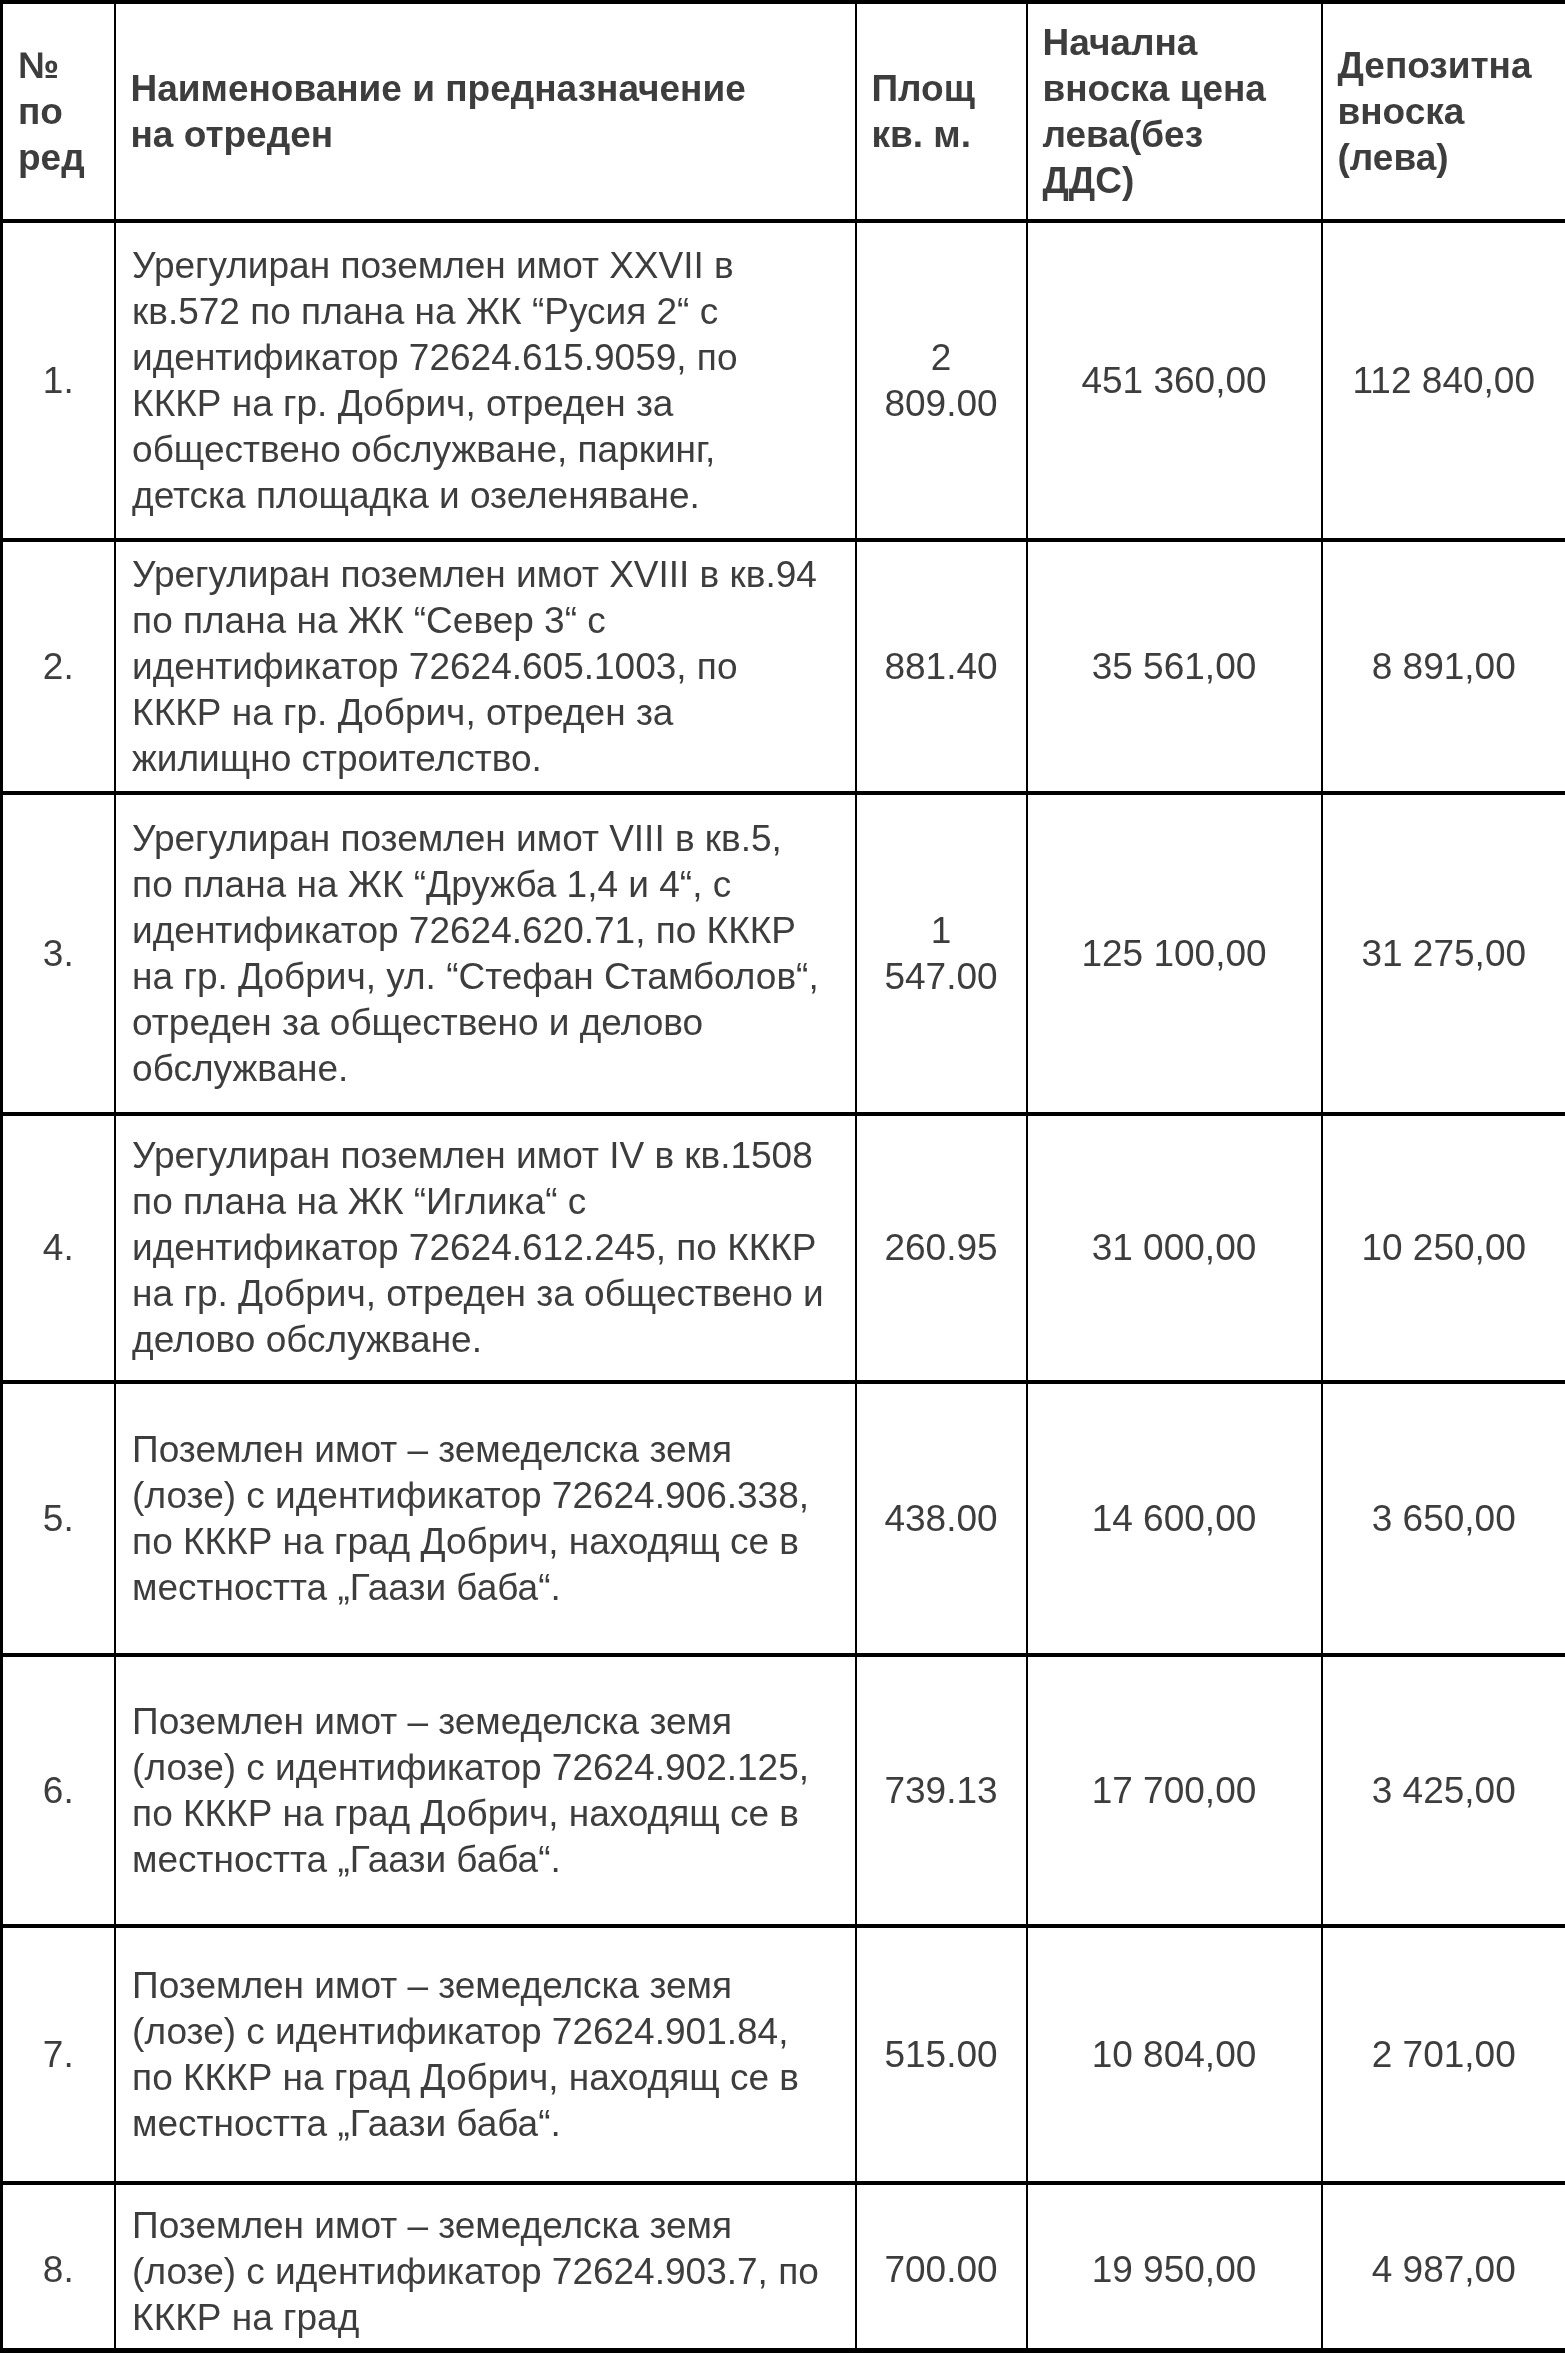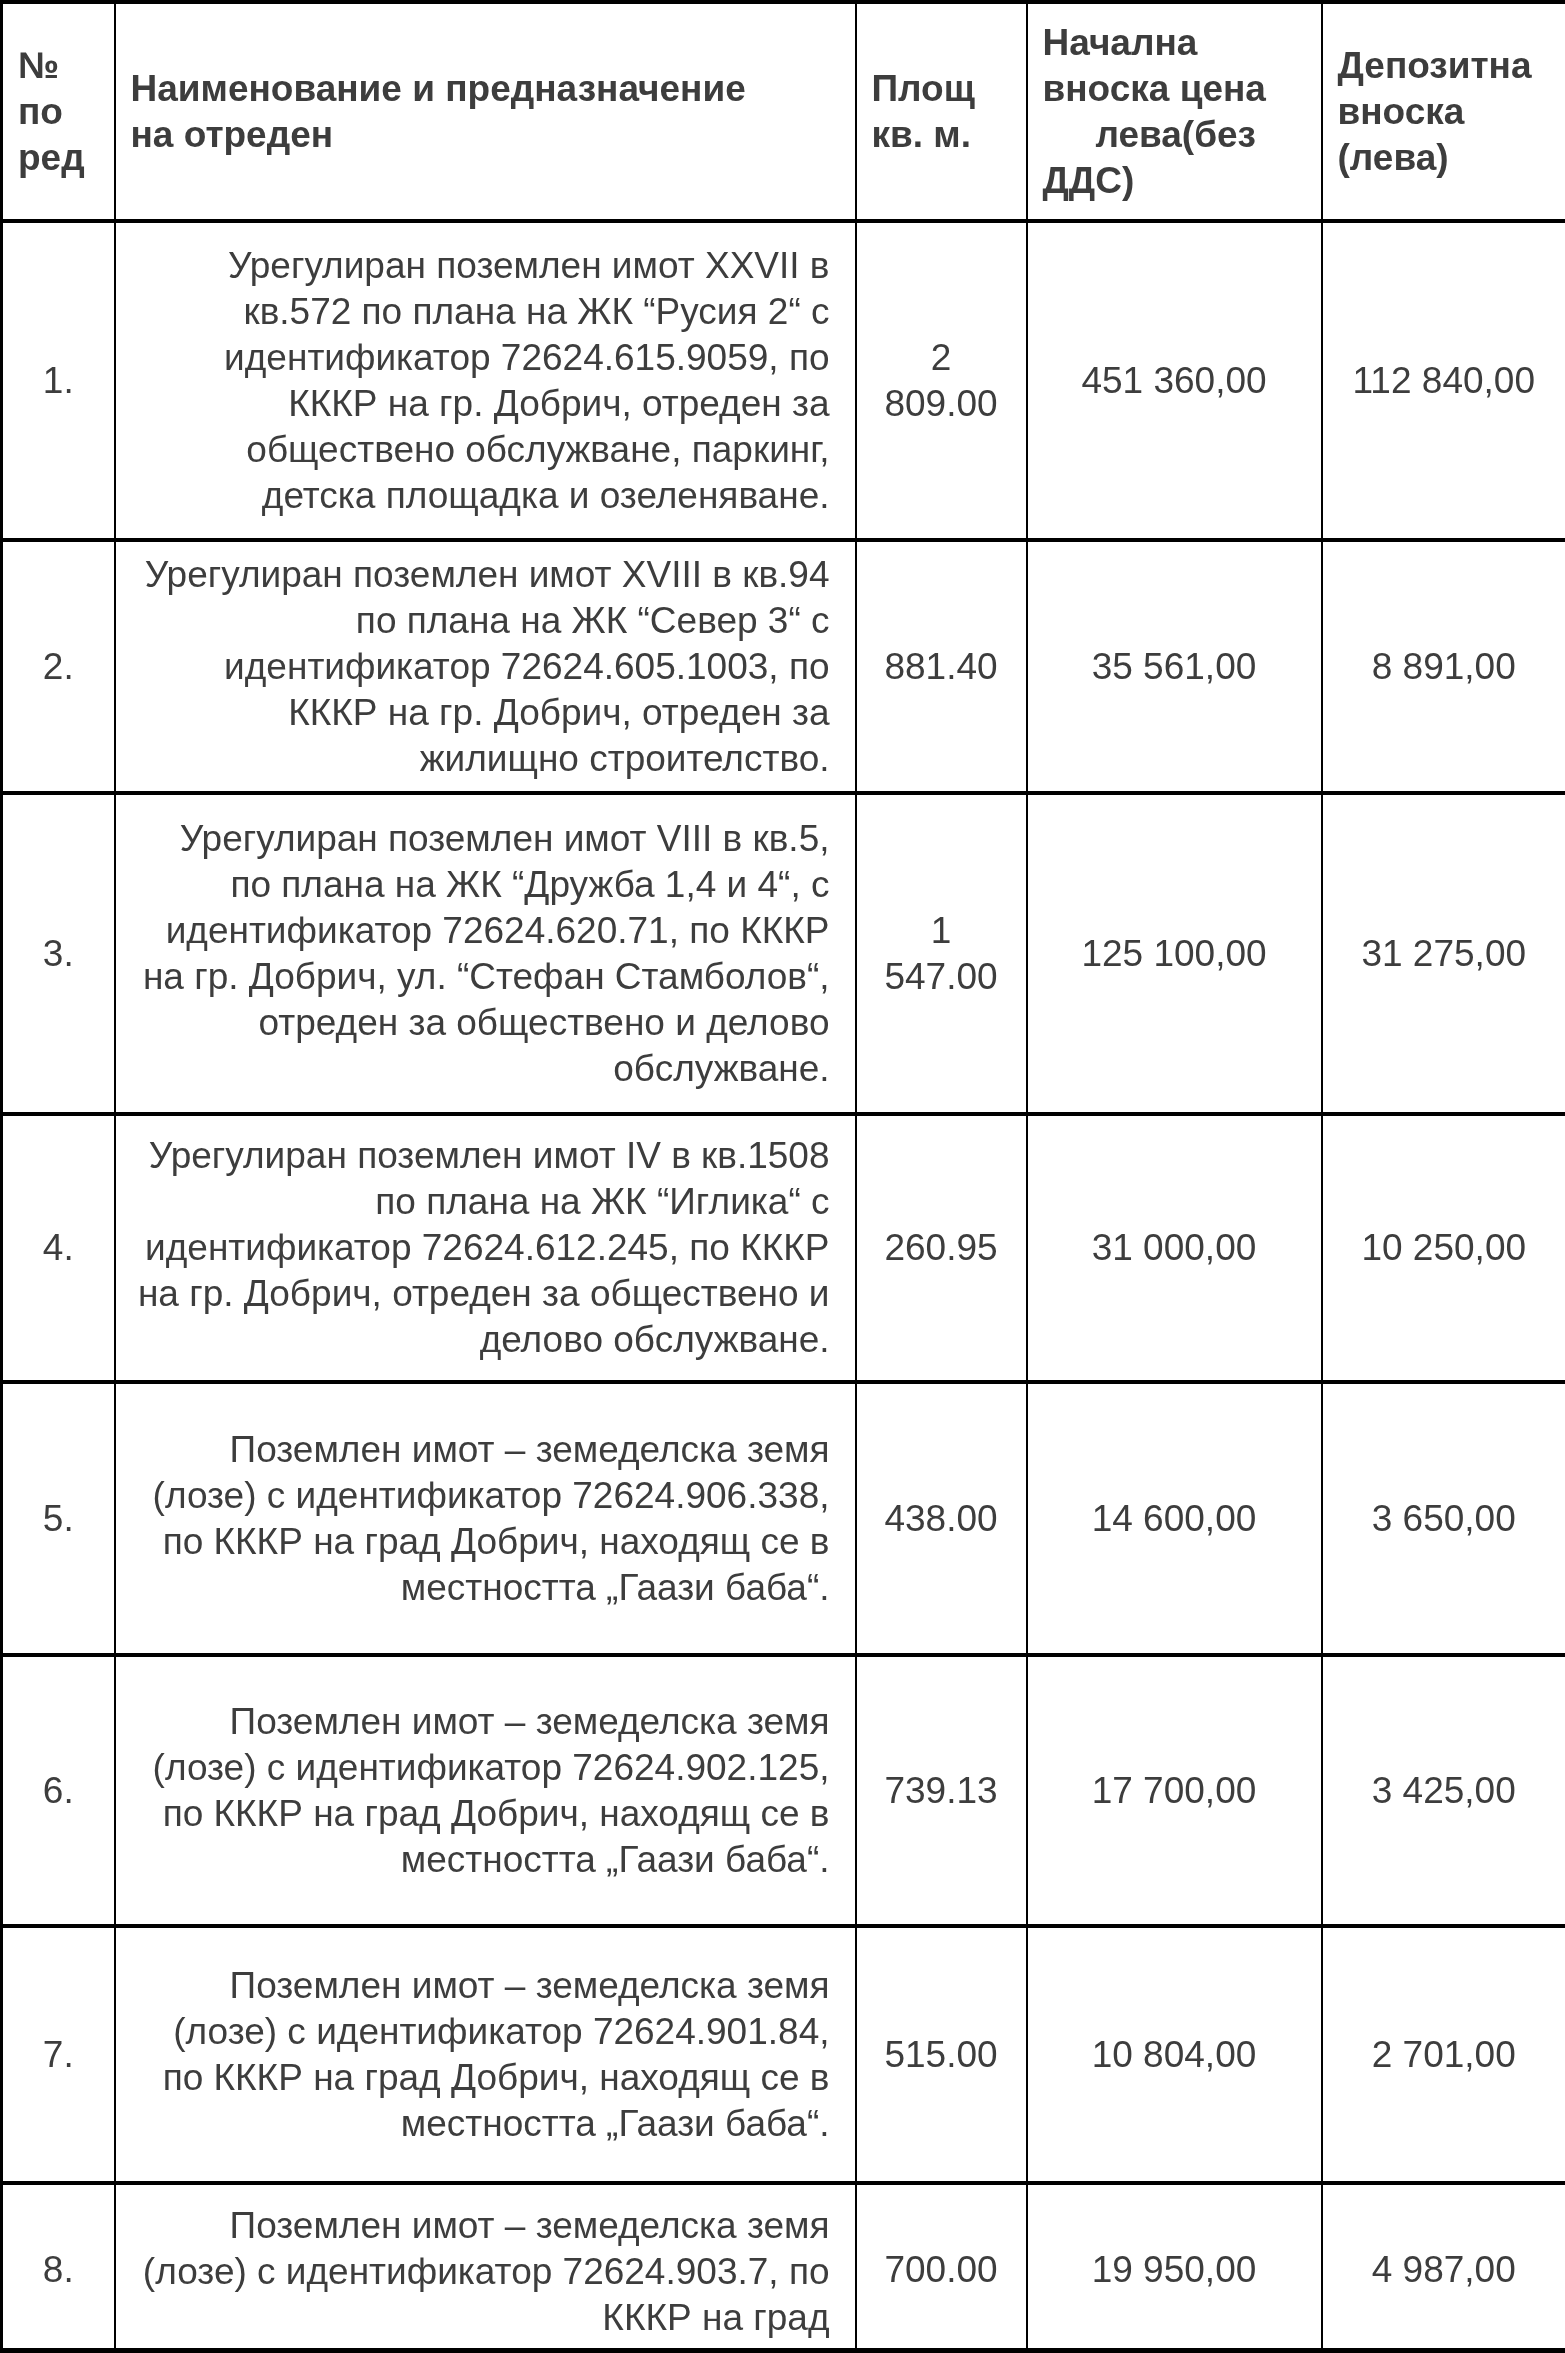--- a/index.html
+++ b/index.html
@@ -27,23 +27,23 @@
     overflow:hidden;
   }
   .doc th {
     font-weight:bold;
     text-align:left;
     vertical-align:middle;
     padding:8.3px 11.6px 8.3px 15px;
   }
   .lines { white-space:pre-line; }
   td.num   { text-align:center; vertical-align:middle; }
-  td.desc  { text-align:right; vertical-align:middle; padding:8.3px 25px 8.3px 16.6px; }
+  td.desc  { text-align:left; vertical-align:middle; padding:8.3px 25px 8.3px 16.6px; }
   td.area, td.price, td.deposit { text-align:center; vertical-align:middle; padding:0 5px; }
-  .justify-row { display:flex; justify-content:center; }
+  .justify-row { display:flex; justify-content:flex-start; }
   tr.h-header { height:219px; }
   tr.h-r1 { height:319px; }
   tr.h-r2 { height:253px; }
   tr.h-r3 { height:321px; }
   tr.h-r4 { height:268px; }
   tr.h-r5 { height:273px; }
   tr.h-r6 { height:271px; }
   tr.h-r7 { height:257px; }
   tr.h-r8 { height:273px; }
   td.top-desc { vertical-align:top; padding-top:18px; }

